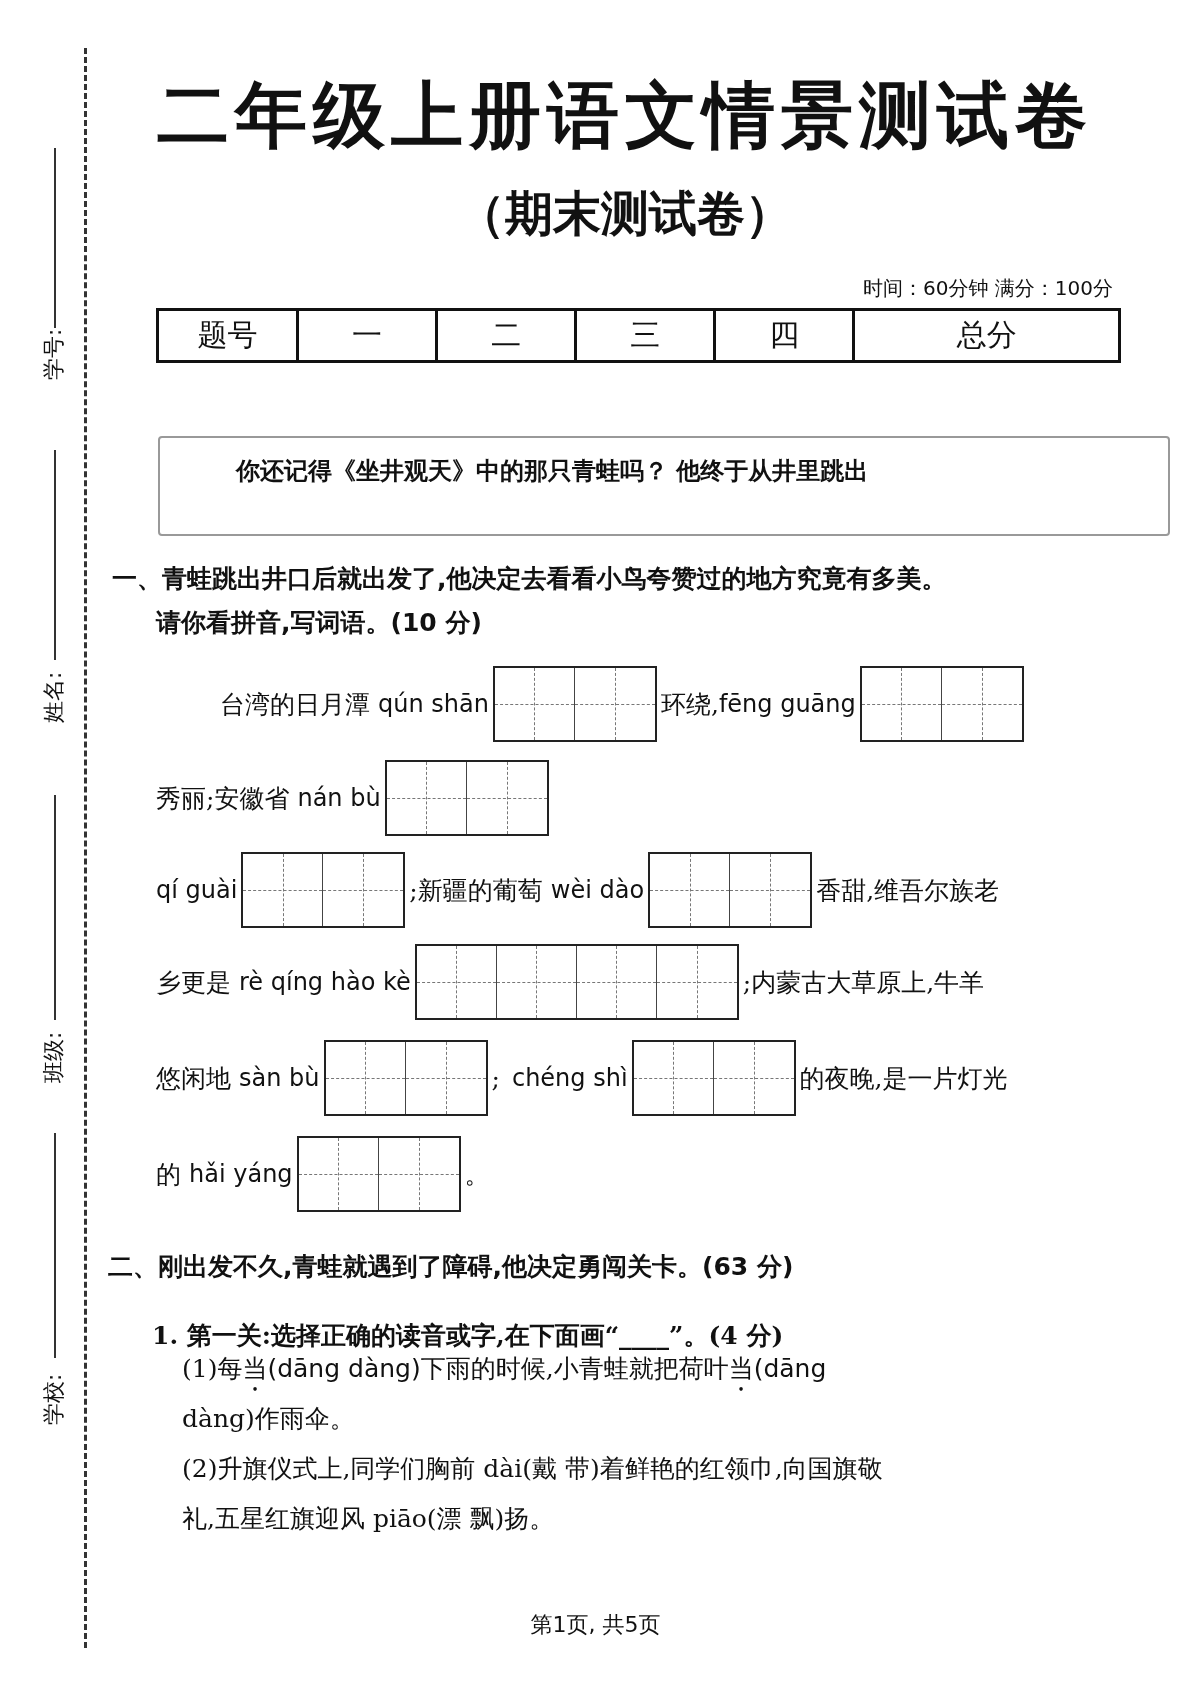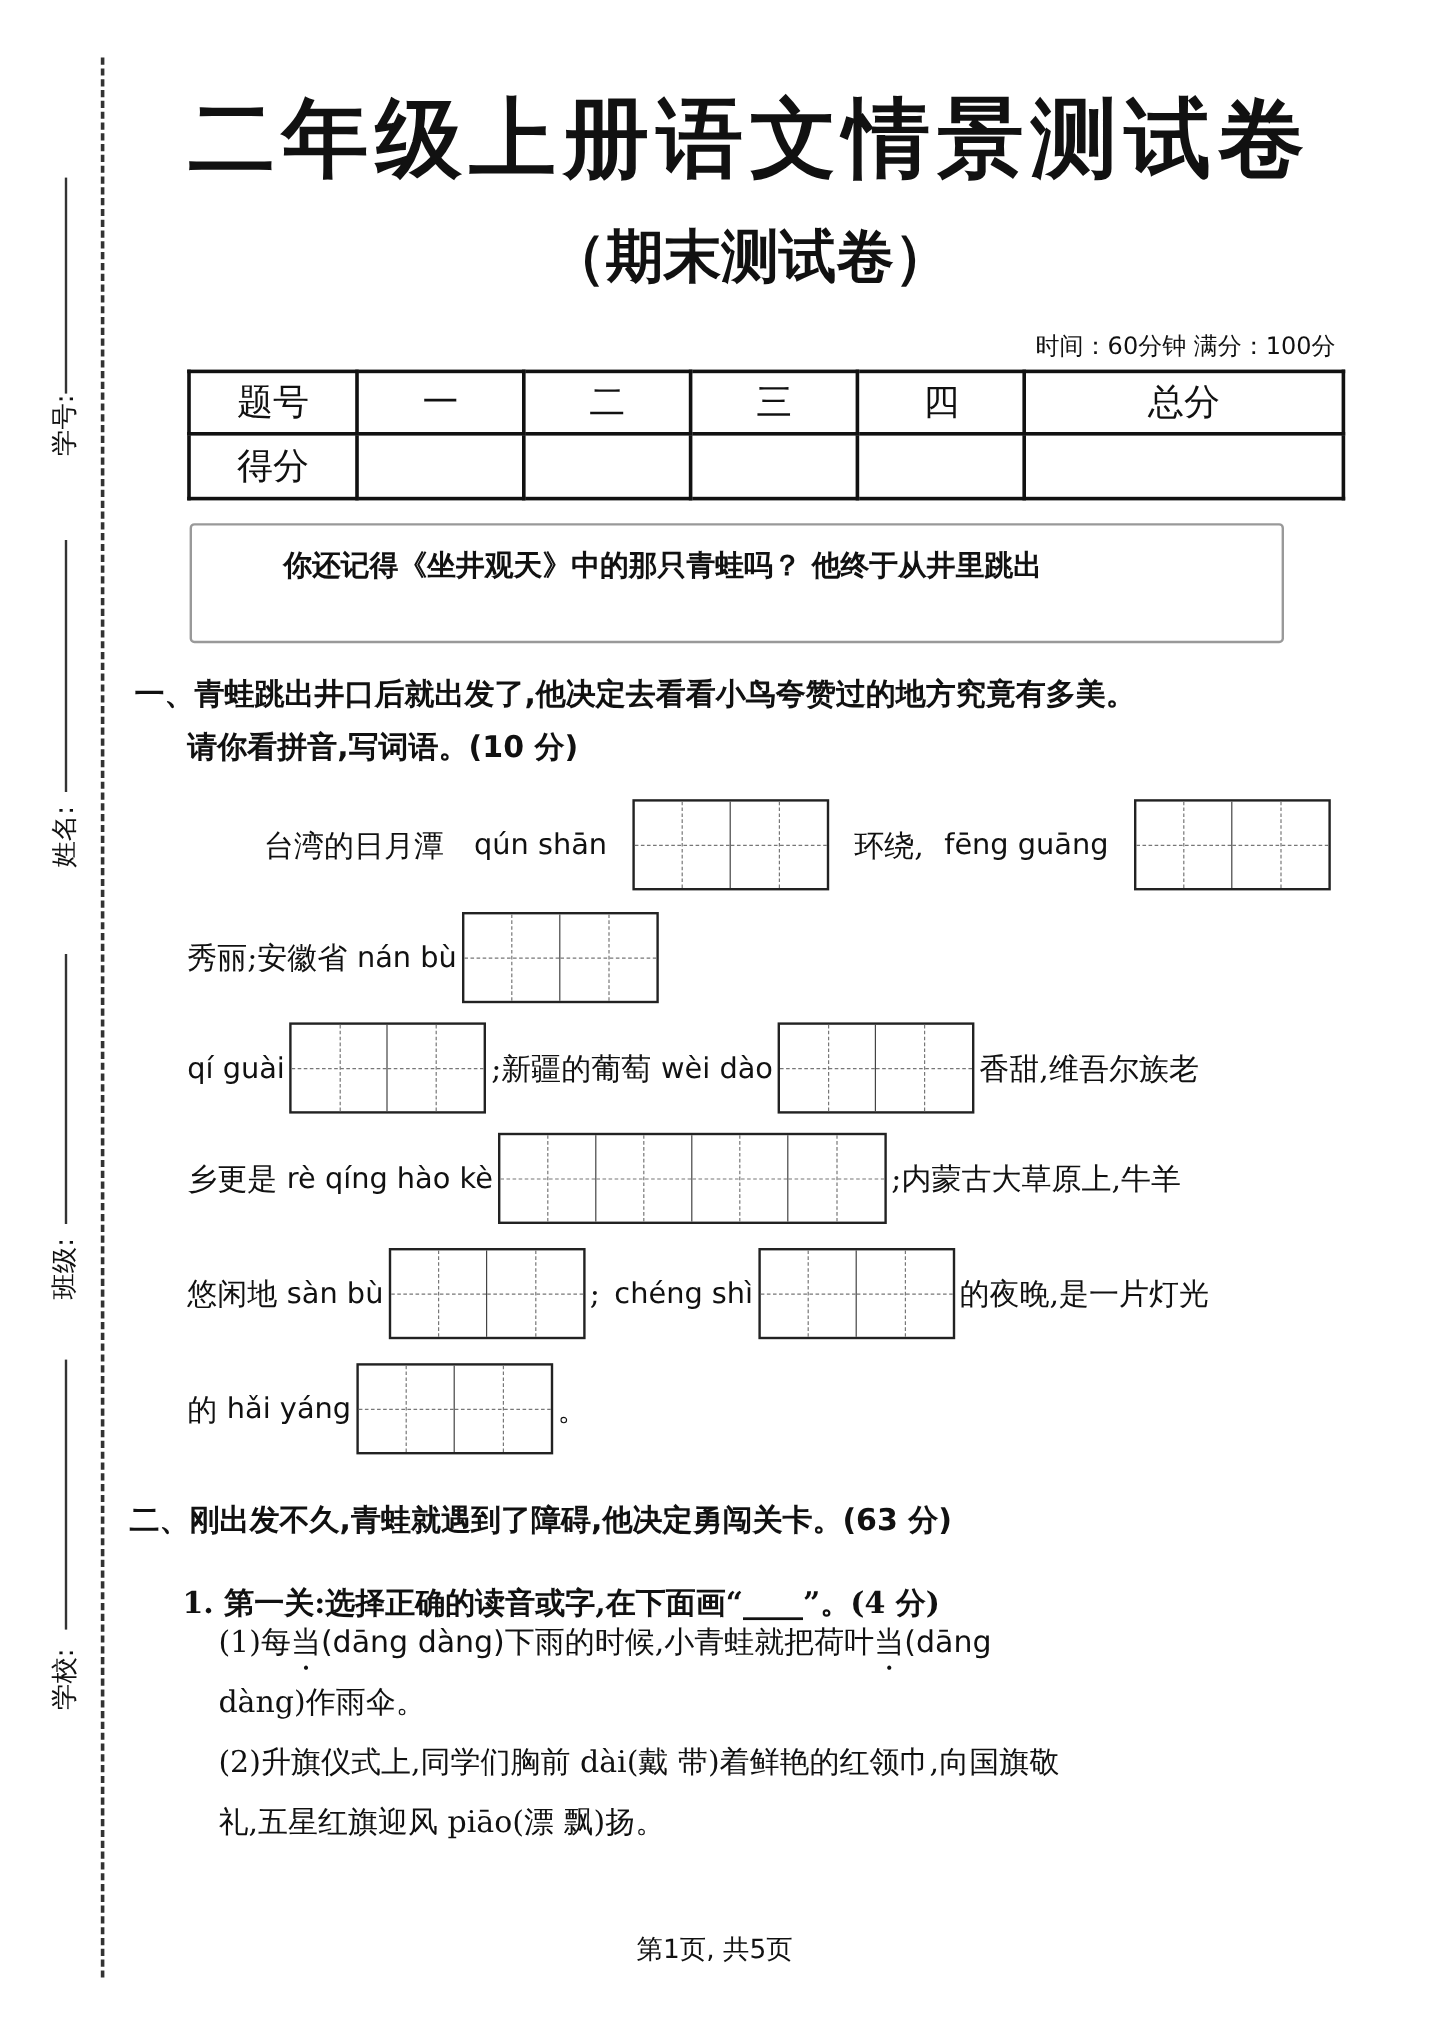--- a/index.html
+++ b/index.html
@@ -12,21 +12,21 @@
   .bind-label { position: absolute; left: 34px; width: 40px; font-size: 22px; transform: rotate(-90deg); transform-origin: center; white-space: nowrap; text-align: center; }
 
   .title { position: absolute; top: 68px; left: 140px; width: 970px; text-align: center; font-size: 72px; font-weight: bold; letter-spacing: 6px; font-family: "DejaVu Sans", sans-serif; }
   .subtitle { position: absolute; top: 182px; left: 140px; width: 970px; text-align: center; font-size: 48px; font-weight: bold; }
   .meta { position: absolute; top: 275px; right: 78px; font-size: 20px; margin-left: 12px; }
 
   table.score { position: absolute; top: 308px; left: 156px; width: 965px; border-collapse: collapse; }
   table.score td { border: 3px solid #111; height: 54px; text-align: center; font-family: "DejaVu Serif", serif; font-size: 30px; }
   table.score tr:first-child td { height: 52px; }
 
-  .intro { position: absolute; top: 436px; left: 158px; width: 912px; height: 100px; border: 2px solid #999; border-radius: 4px; padding: 14px 20px; font-family: "DejaVu Serif", serif; font-size: 24px; line-height: 38px; font-weight: bold; }
+  .intro { position: absolute; top: 436px; left: 158px; width: 1012px; height: 100px; border: 2px solid #999; border-radius: 4px; padding: 14px 20px; font-family: "DejaVu Serif", serif; font-size: 24px; line-height: 38px; font-weight: bold; }
   .intro .p1 { text-indent: 56px; }
 
   .section-h { position: absolute; font-size: 25px; font-weight: bold; white-space: nowrap; }
   .q-line { position: absolute; left: 156px; font-family: "DejaVu Serif", serif; font-size: 25px; white-space: nowrap; display: flex; align-items: center; height: 76px; }
   .q-line .py { font-family: "DejaVu Sans", sans-serif; font-size: 24px; }
 
   .tian { display: inline-flex; border: 2px solid #222; height: 76px; margin: 0 4px; }
   .tian .cell { width: 80px; height: 72px; position: relative; border-right: 1px solid #444; }
   .tian .cell:last-child { border-right: none; }
   .tian .cell::before { content: ""; position: absolute; left: 50%; top: 0; bottom: 0; border-left: 1px dashed #777; }
@@ -59,39 +59,31 @@
 <table class="score">
   <tbody>
       <tr>
     <td style="width:140px">题号</td>
     <td>一</td>
     <td>二</td>
     <td>三</td>
     <td>四</td>
     <td>总分</td>
   </tr>
-  <tr>
-    <td>得分</td>
-    <td></td>
-    <td></td>
-    <td></td>
-    <td></td>
-    <td></td>
-  </tr>
 </tbody>
   </table>
 
 <div class="intro">
   <div class="p1">你还记得《坐井观天》中的那只青蛙吗？ 他终于从井里跳出</div>
 </div>
 
 <div class="section-h" style="top:562px;left:112px;">一、青蛙跳出井口后就出发了,他决定去看看小鸟夸赞过的地方究竟有多美。</div>
 <div class="section-h" style="top:606px;left:156px;">请你看拼音,写词语。(10 分)</div>
 
-<div class="q-line" style="top:666px;left:220px;gap:17px;">
+<div class="q-line" style="top:666px;left:220px;">
   <span>台湾的日月潭</span>
   <span class="py" style="margin-left:8px">qún shān</span>
   <span class="tian">
       <span class="cell"></span>
       <span class="cell"></span>
     </span>
   <span>环绕,</span>
   <span class="py">fēng guāng</span>
   <span class="tian">
       <span class="cell"></span>

